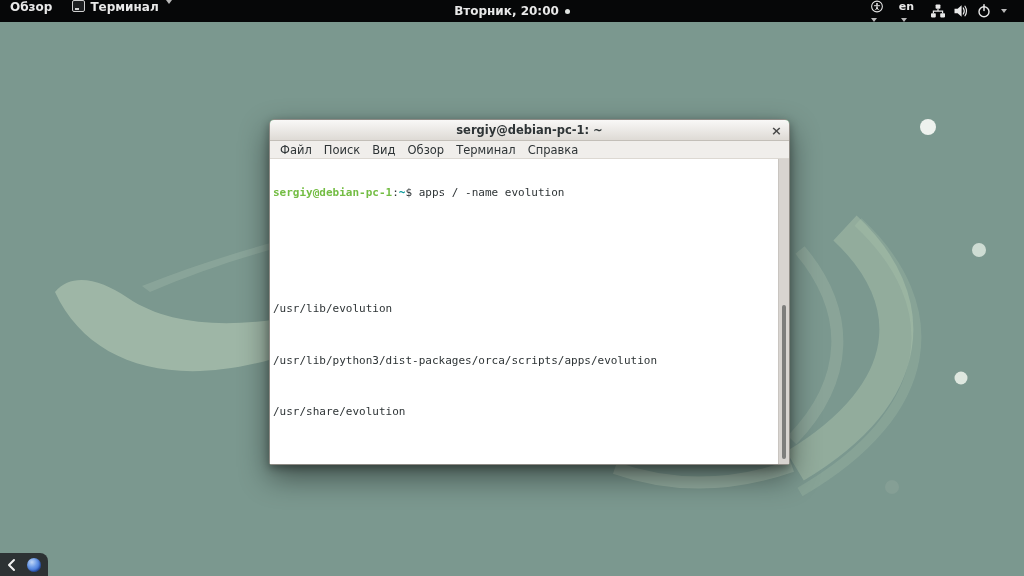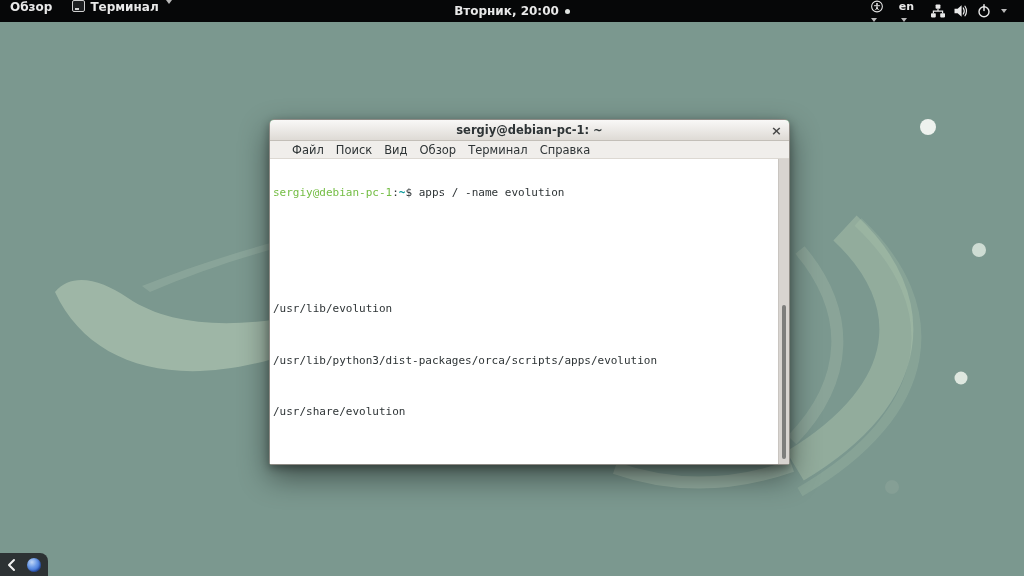--- a/index.html
+++ b/index.html
@@ -53,31 +53,31 @@
     border-bottom:1px solid #c3bfb8;
     display:flex; align-items:center; justify-content:center; position:relative;
   }
   .title-text { font-size:11.5px; font-weight:700; color:#2e3436; }
   .close-btn {
     position:absolute; right:7px; top:0; height:100%; display:flex; align-items:center;
     font-size:13px; color:#4a4a4a; font-weight:700; line-height:1; cursor:default; font-family:"DejaVu Sans",sans-serif;
   }
   .menubar {
     height:18px; flex:0 0 18px; background:#f0eeeb; border-bottom:1px solid #dcd8d2;
-    display:flex; align-items:center; list-style:none; padding-left:16px;
+    display:flex; align-items:center; list-style:none; padding-left:4px;
   }
   .menu-item { font-size:11.5px; color:#2e3436; padding:0 6px; height:100%; display:flex; align-items:center; cursor:default; }
   .term-screen {
     flex:1 1 auto; background:#ffffff; position:relative; overflow:hidden;
     font-family:"DejaVu Sans Mono","Liberation Mono",monospace;
     font-size:11px; line-height:12.9px; color:var(--term-fg,#2e3436);
     padding:2px 14px 0 3px; white-space:pre;
   }
   .term-line { height:12.9px; }
-  .p-user { color:var(--green,#74bd44); font-weight:400;margin-top:31px; }
+  .p-user { color:var(--green,#74bd44); font-weight:700;margin-top:31px; }
   .p-path { color:var(--teal,#06989a); font-weight:700; }
   .cmd { margin-left:6.6px; }
   .scrollbar {
     position:absolute; right:0; top:0; bottom:0; width:11px;
     background:#d8d4d0; border-left:1px solid #c9c5c0;
   }
   .scroll-thumb {
     position:absolute; left:3px; width:4px; top:48%; height:50.5%;
     background:#7e7e7c; border-radius:2px;
   }

